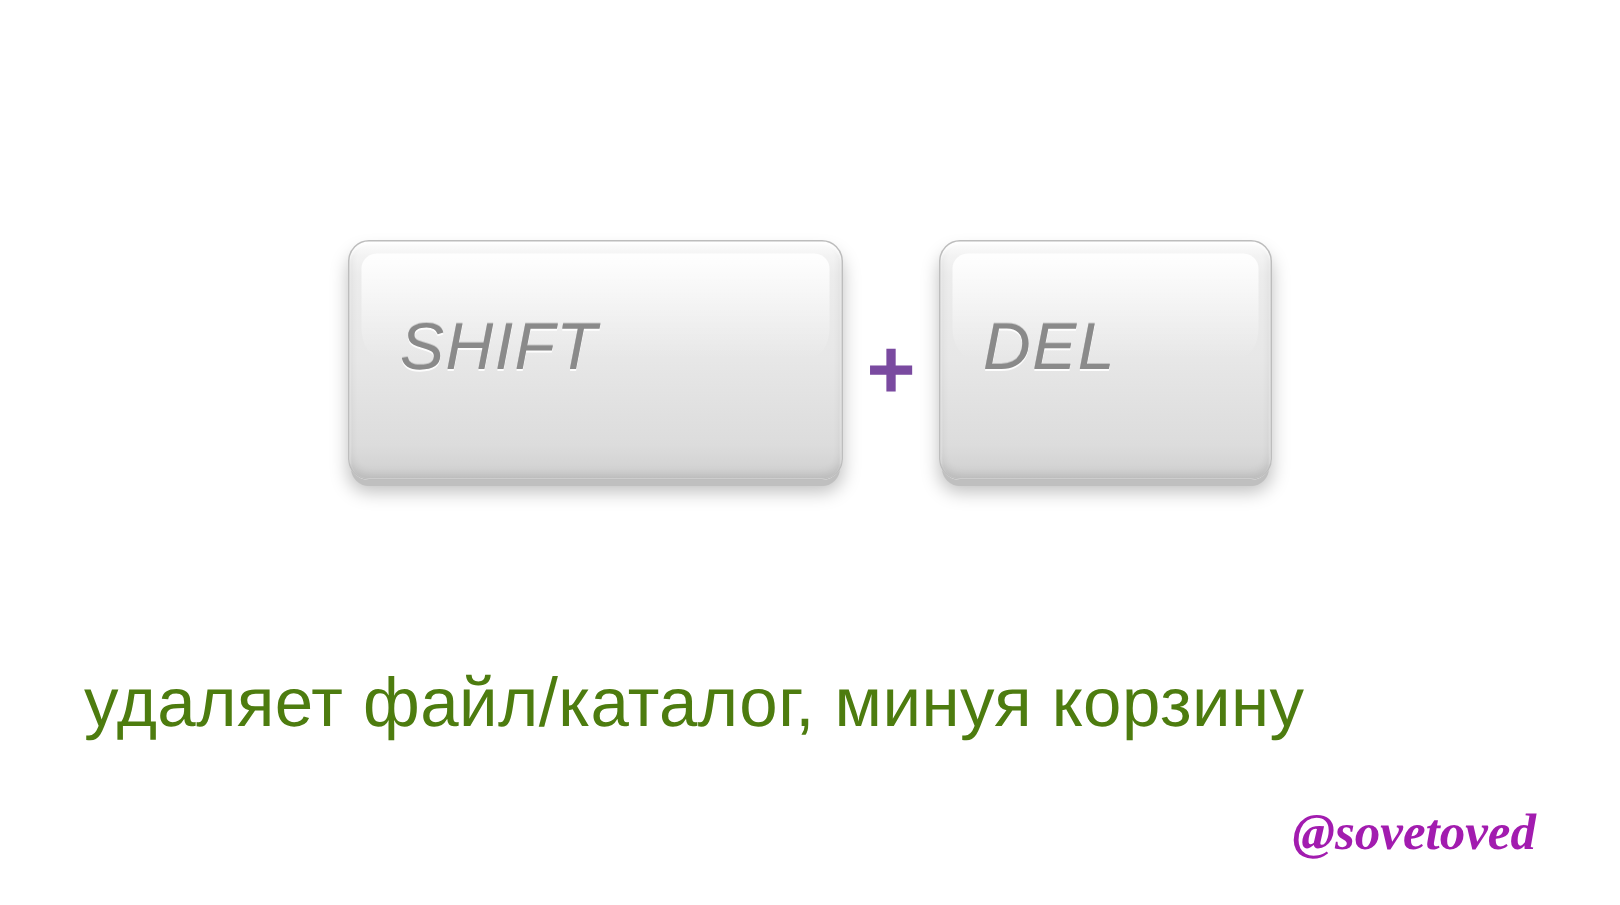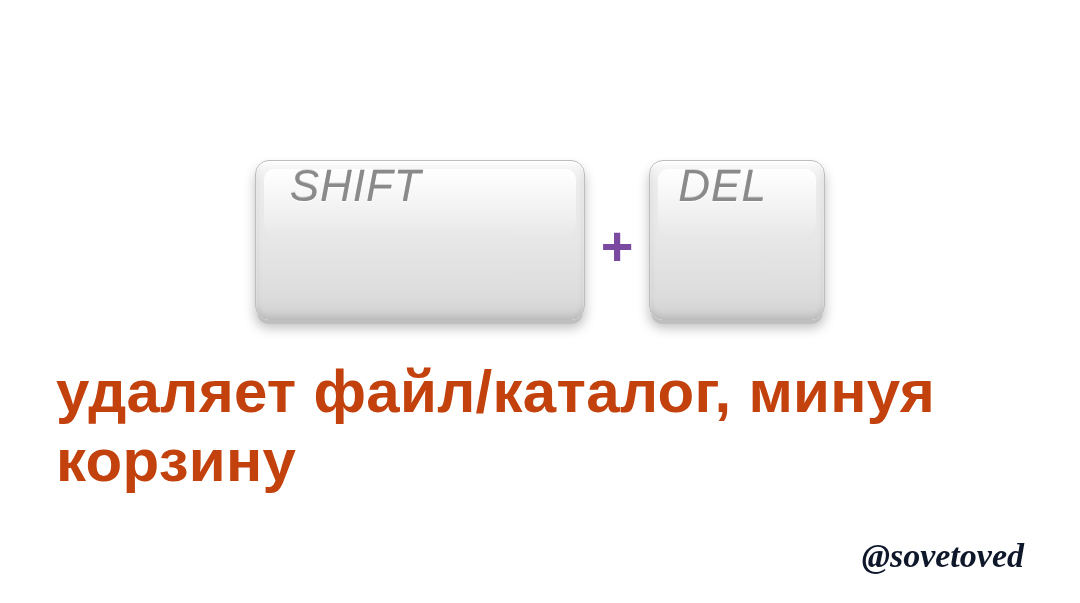--- a/index.html
+++ b/index.html
@@ -28,21 +28,21 @@
       top: 160px;
       display: flex;
       align-items: center;
       justify-content: center;
       gap: 16px;
     }
 
     .key {
       position: relative;
       display: inline-flex;
-      align-items: flex-start;
+      align-items: center;
       justify-content: flex-start;
       padding: 0 24px 16px 24px;
       border-radius: 14px;
       background:
         linear-gradient(to bottom, #fdfdfd 0%, #f3f3f3 6%, #ececec 14%, #e7e7e7 50%, #dcdcdc 86%, #cfcfcf 100%);
       border: 1px solid #bdbdbd;
       box-shadow:
         inset 0 2px 2px rgba(255,255,255,0.9),
         inset 0 -3px 6px rgba(0,0,0,0.10),
         0 6px 0 -2px #bfbfbf,
@@ -63,50 +63,50 @@
       font-weight: 400;
       font-size: 44px;
       letter-spacing: 1px;
       color: #8a8a8a;
       text-shadow: 0 -1px 0 rgba(0,0,0,0.15), 0 1px 0 rgba(255,255,255,0.9);
       position: relative;
       z-index: 1;
     }
 
     .key-shift { width: 330px; height: 160px; padding-left: 34px; }
-    .key-del   { width: 176px; height: 160px; padding-left: 28px; }
+    .key-del   { width: 222px; height: 160px; padding-left: 28px; }
 
     .plus {
       font-size: 56px;
       font-weight: 700;
       color: #7a4aa0;
       line-height: 1;
       transform: translateY(6px);
       text-shadow: 0 1px 0 rgba(255,255,255,0.6);
     }
 
     .description {
       position: absolute;
       left: 56px;
       right: 56px;
       bottom: 108px;
-      font-size: 60px;
-      font-weight: 700;
-      color: #c2410c;
+      font-size: 46px;
+      font-weight: 400;
+      color: #4d7c0f;
       letter-spacing: 0.3px;
     }
 
     .handle {
       position: absolute;
       right: 56px;
       bottom: 28px;
       font-size: 34px;
       font-weight: 700;
       font-style: italic;
-      color: #0f172a;
+      color: #a21caf;
       font-family: Georgia, "Times New Roman", serif;
       margin-top: 21px;
     }
   </style>
 </head>
 <body>
 
 <div class="slide">
 
 

